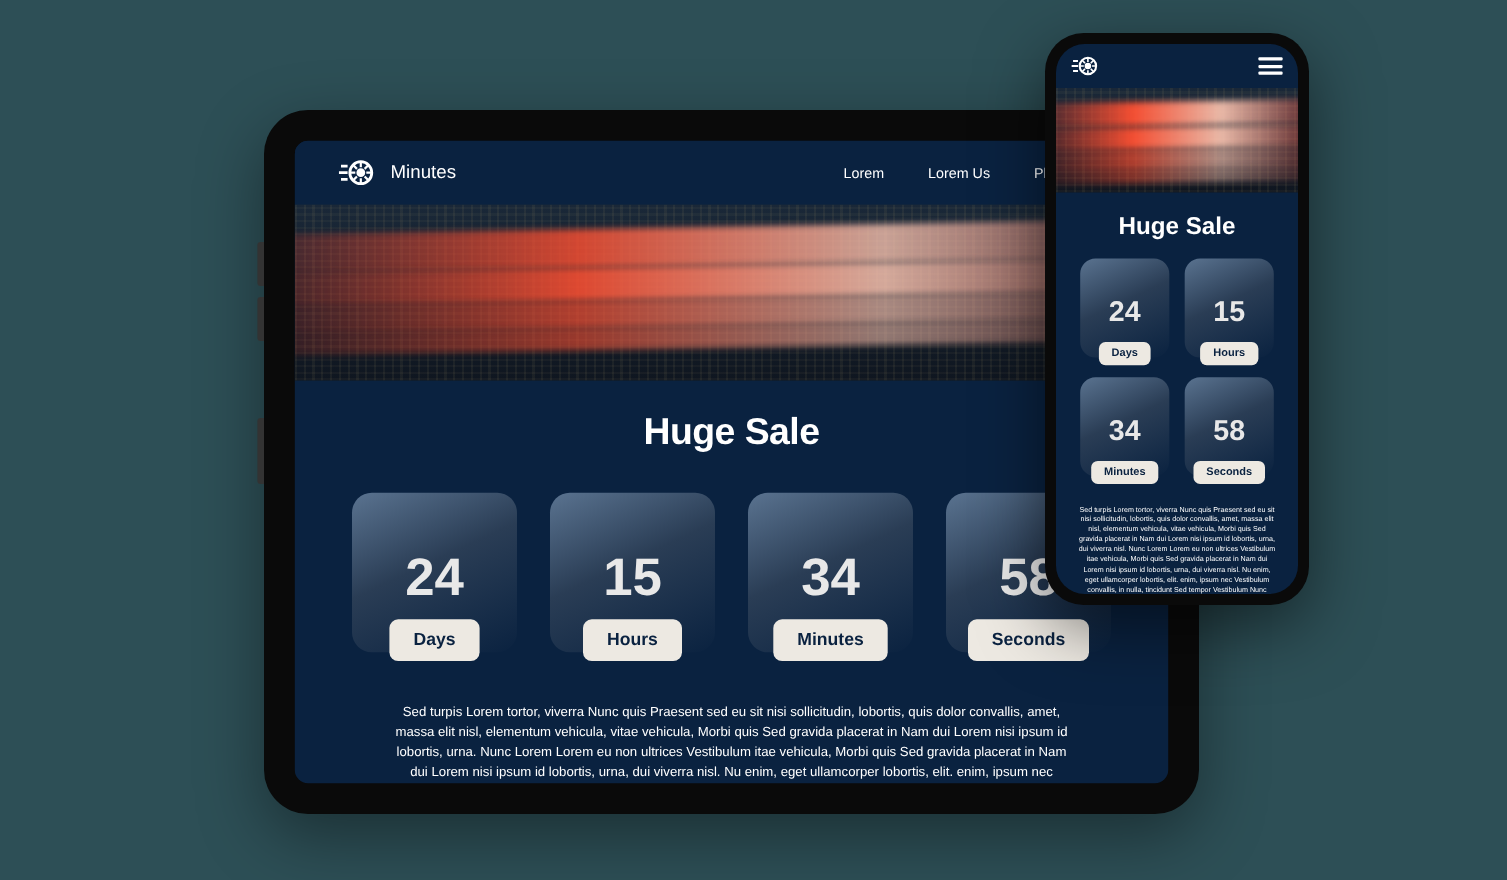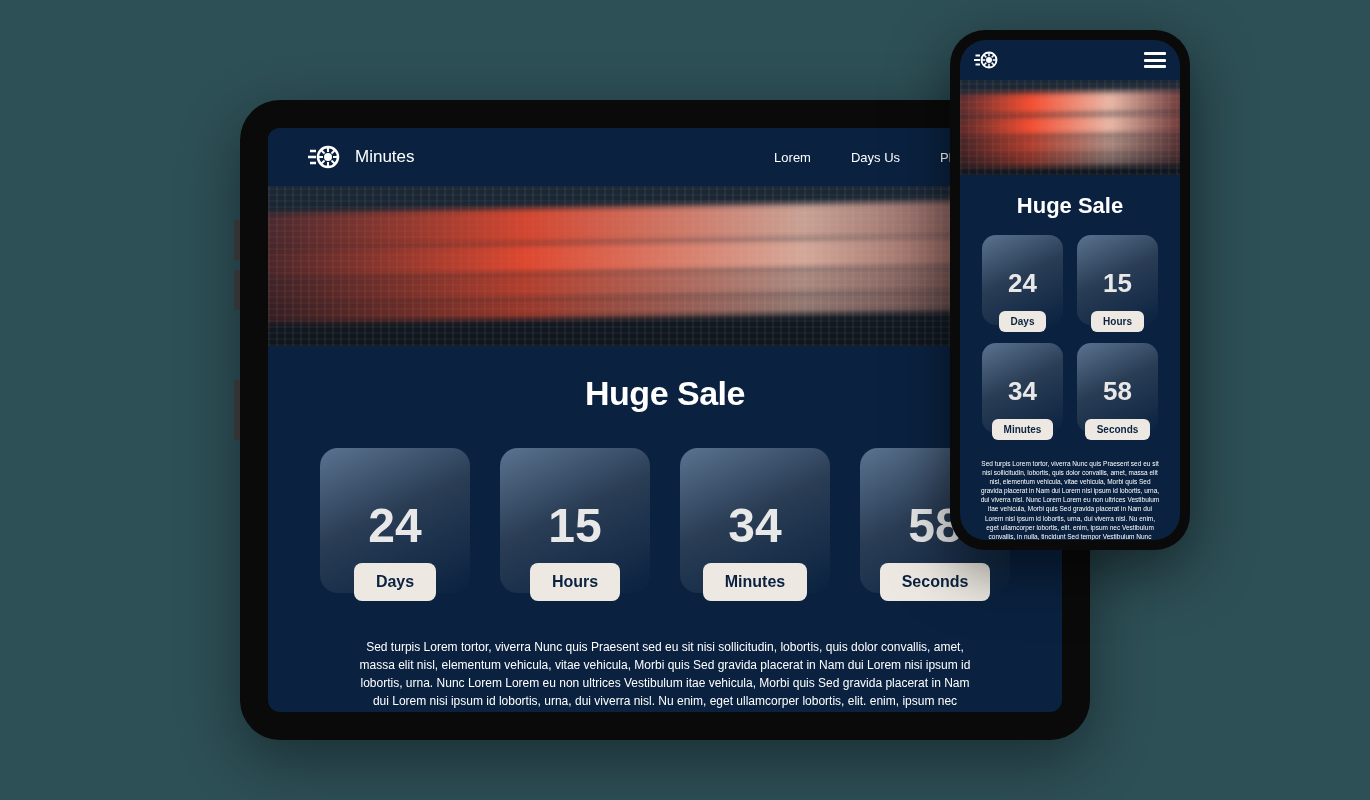--- a/index.html
+++ b/index.html
@@ -276,21 +276,21 @@
             <line x1="16.5" y1="19.5" x2="13" y2="23" stroke="#fff" stroke-width="2"></line>
             <path d="M 2 10 L 8 10" stroke="#fff" stroke-width="2.5"></path>
             <path d="M 0 16 L 8 16" stroke="#fff" stroke-width="2.5"></path>
             <path d="M 2 22 L 8 22" stroke="#fff" stroke-width="2.5"></path>
           </svg>
         </div>
         <span class="brand">Minutes</span>
       </div>
       <div class="nav-links">
         <span class="nav-link">Lorem</span>
-        <span class="nav-link">Days Us</span>
+        <span class="nav-link">Lorem Us</span>
         <span class="nav-link">Plans</span>
         <span class="nav-link">C</span>
       </div>
     </div>
 
     <div class="hero">
       <div class="buildings"></div>
       <div class="light-streak streak1"></div>
       <div class="light-streak streak2"></div>
       <div class="light-streak streak3"></div>

